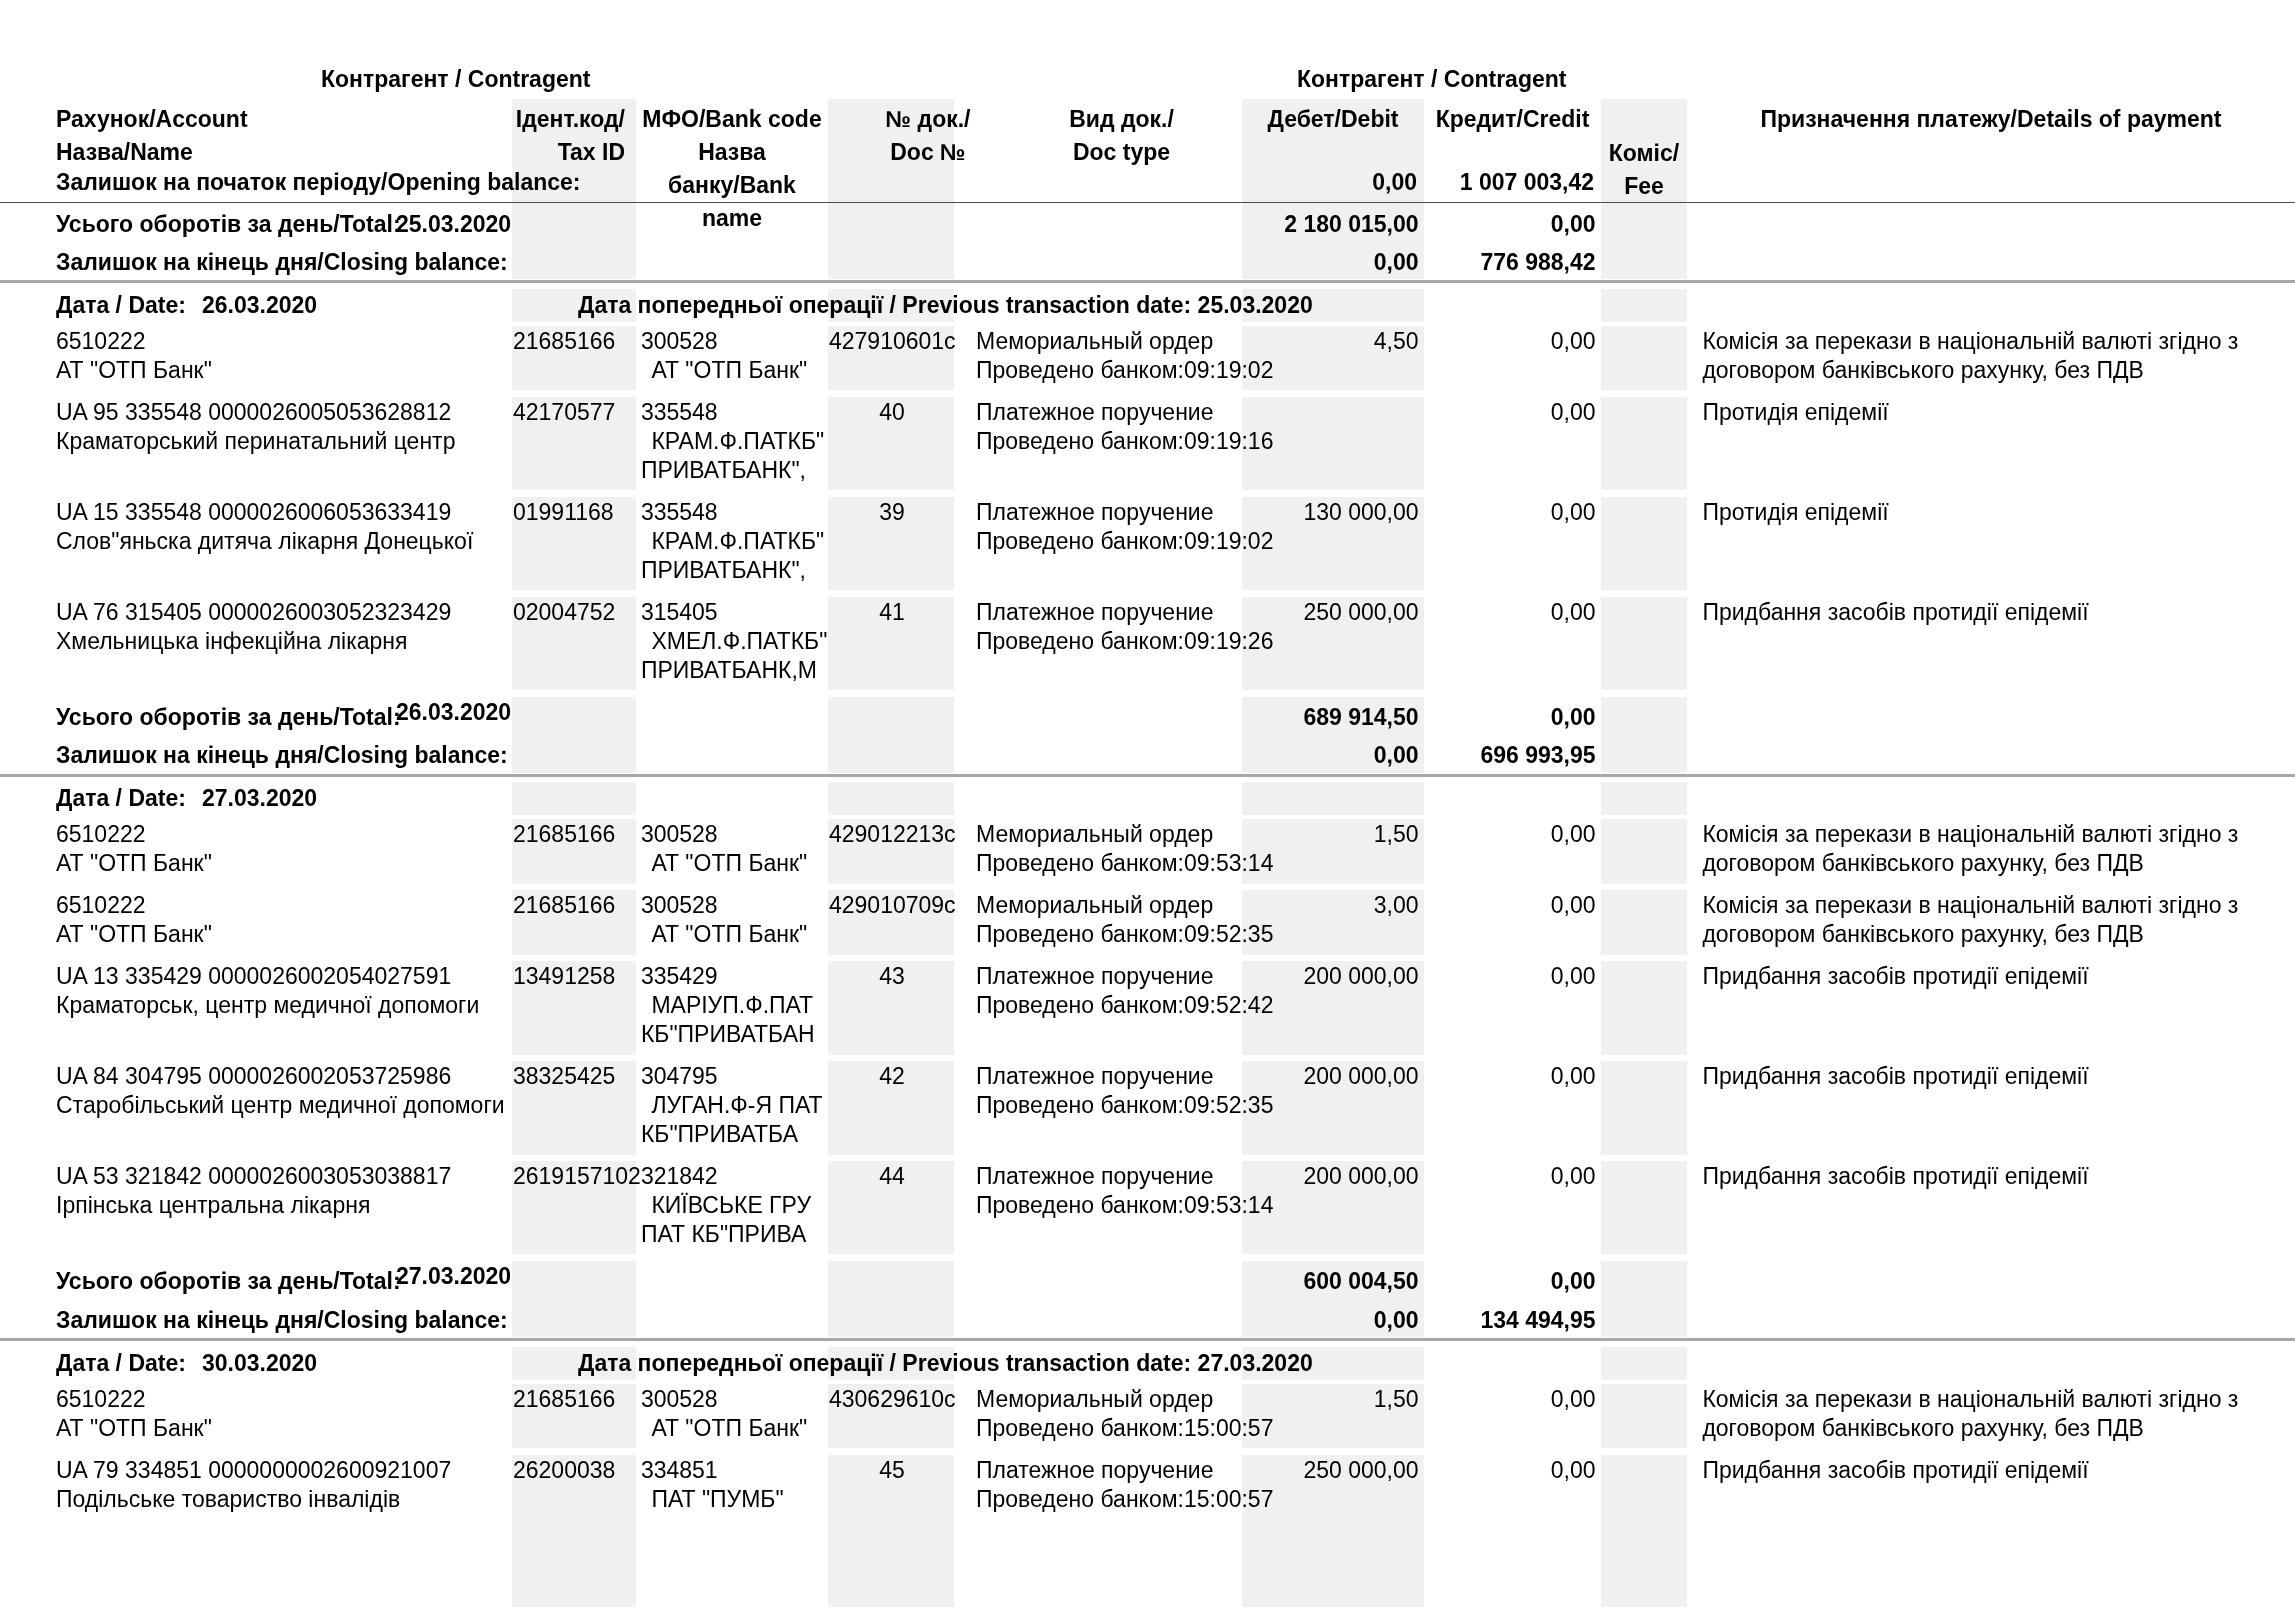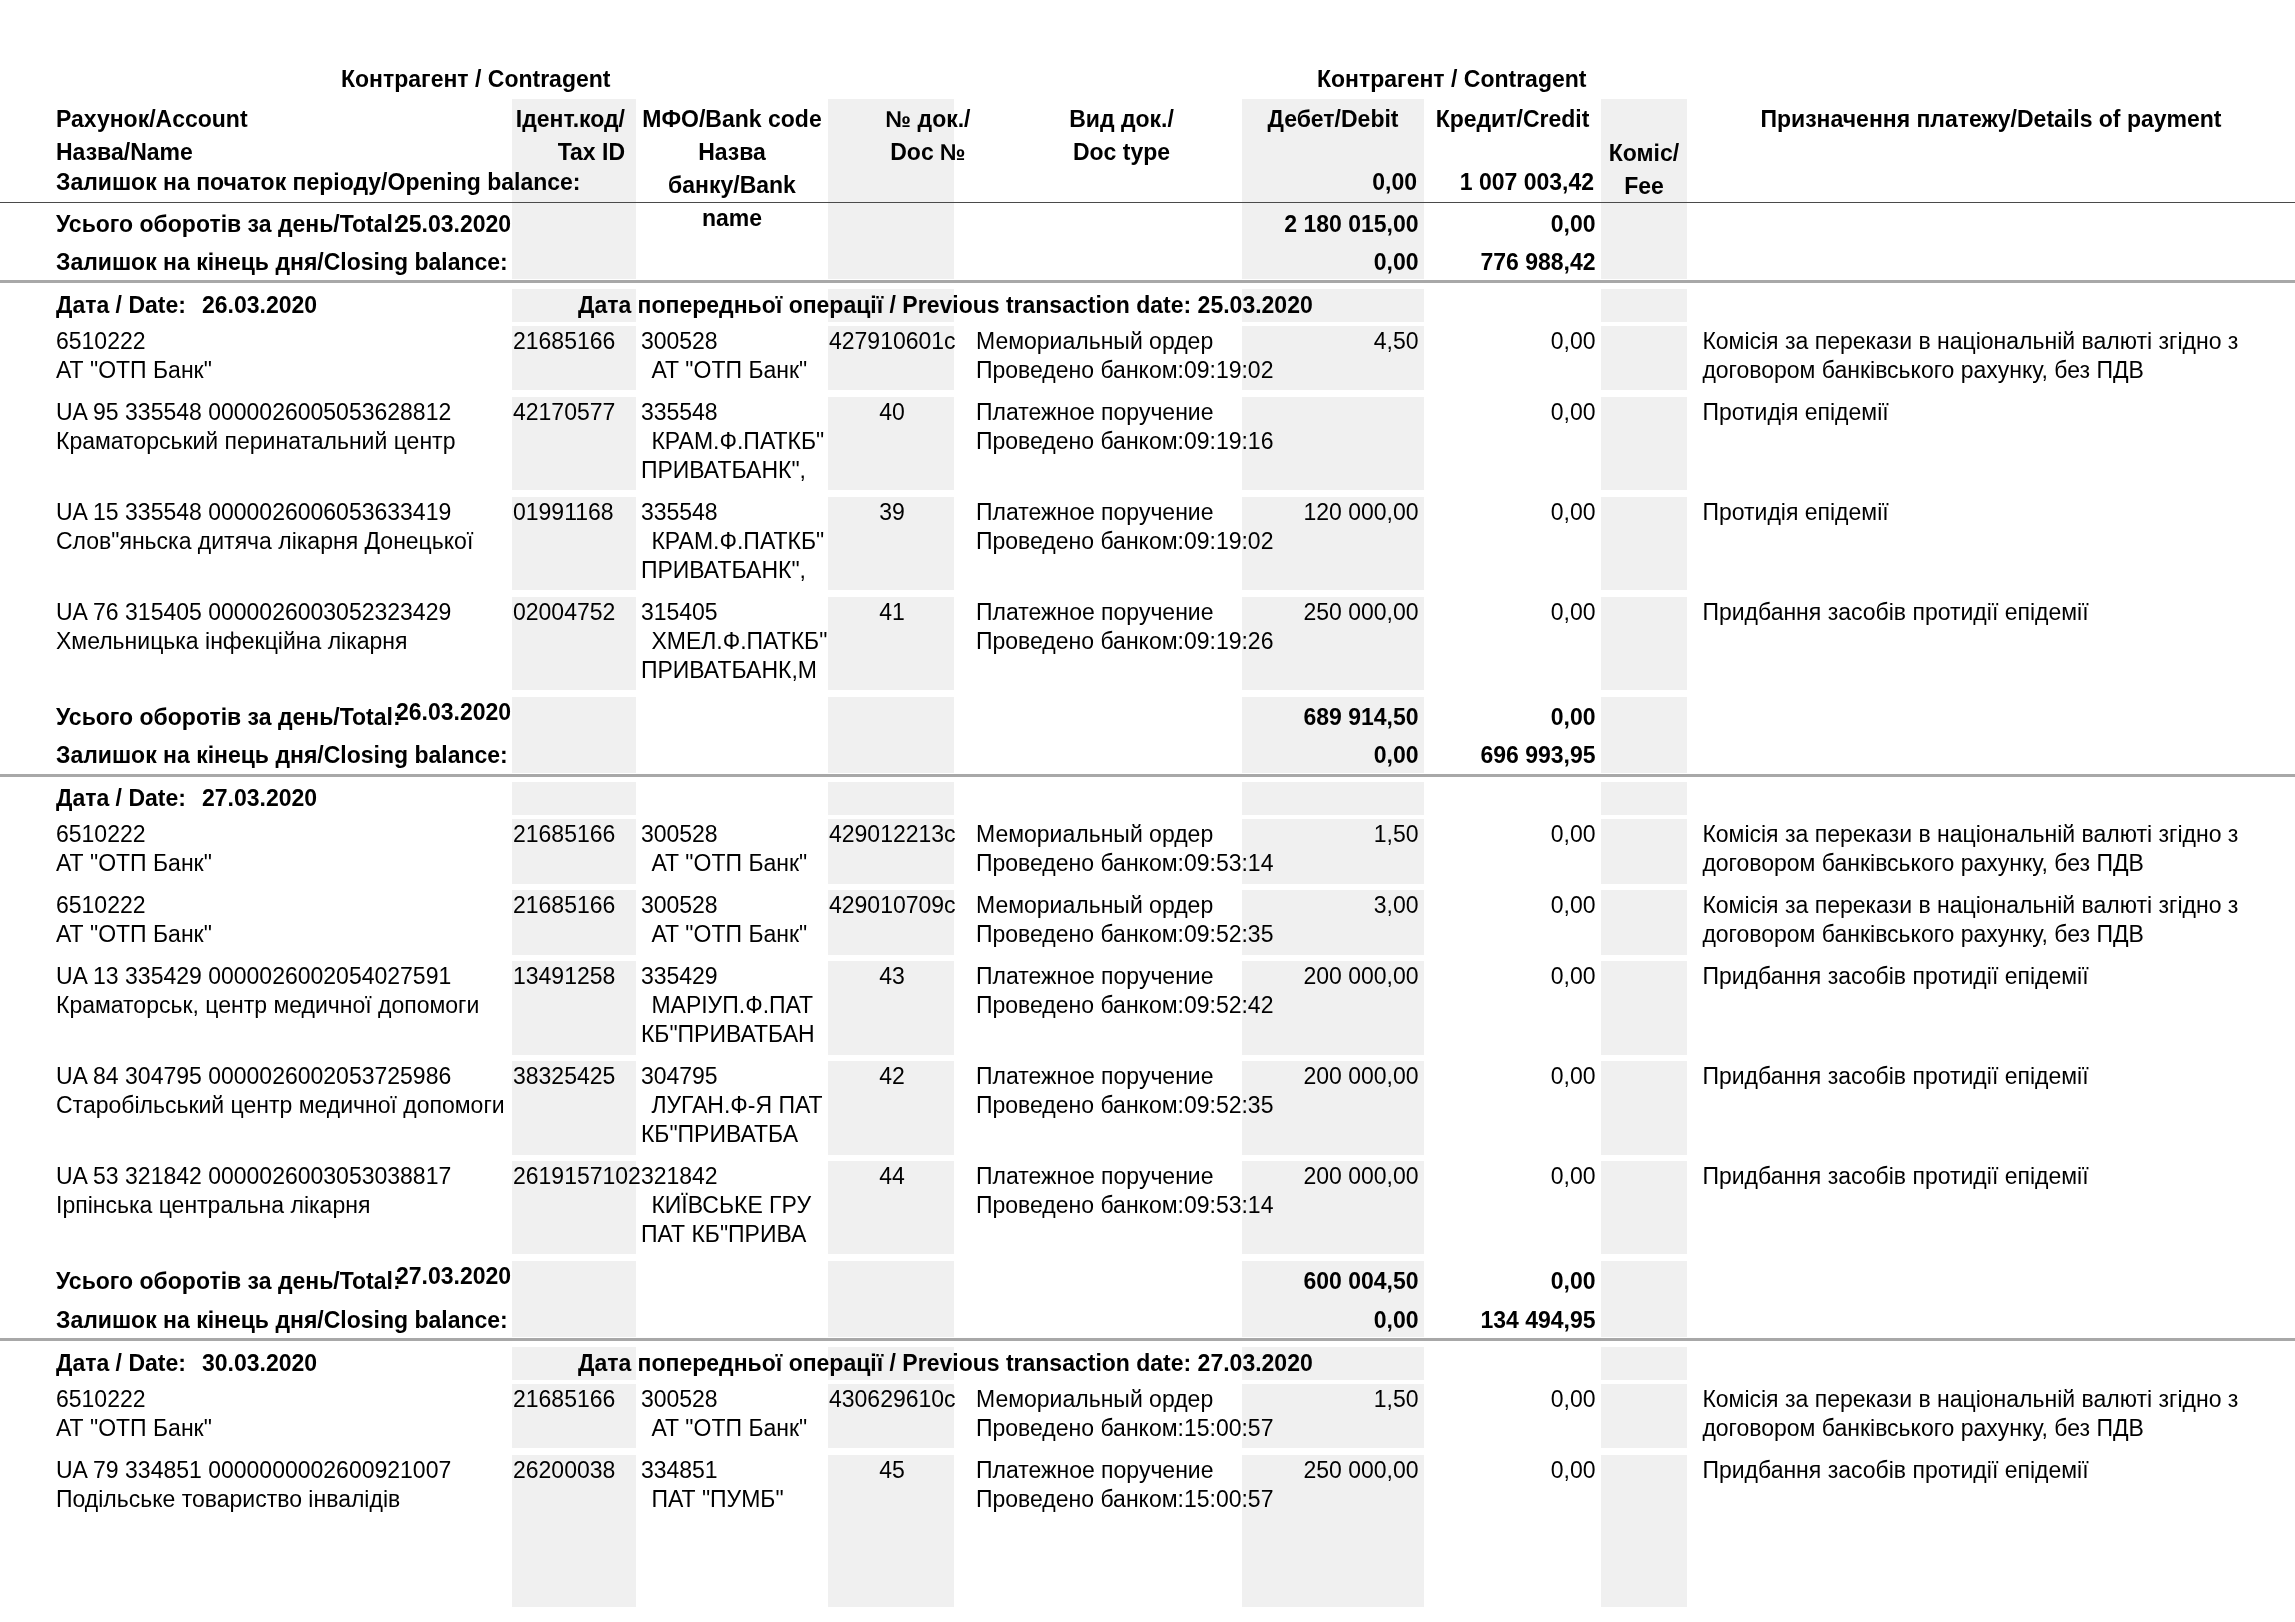--- a/index.html
+++ b/index.html
@@ -13,21 +13,21 @@
   .b{ font-weight:bold; }
   .striped{
     background:linear-gradient(to right,
       transparent 0 512px, var(--stripe) 512px 636px,
       transparent 636px 828px, var(--stripe) 828px 954px,
       transparent 954px 1242px, var(--stripe) 1242px 1424px,
       transparent 1424px 1601px, var(--stripe) 1601px 1687px,
       transparent 1687px);
   }
   
-  .titles{ position:relative; height:99px;margin-left:20px; }
+  .titles{ position:relative; height:99px; }
   .title{ position:absolute; bottom:5.2px; font-weight:bold; }
   .title.left{ left:321px; }
   .title.right{ left:1297px; }
   
   .topblock{ }
   .hdr{ position:relative; height:103px; }
   .hcell{ position:absolute; white-space:pre-line; line-height:33px; font-weight:bold; }
   .h-acct  { left:56px;  top:3.9px; }
   .h-tax   { left:512px; width:113px; top:3.9px; text-align:right; }
   .h-bank  { left:636px; width:192px; top:3.9px; text-align:center; }
@@ -173,21 +173,21 @@
       <div class="c-bank">
         <div>335548</div>
         <div class="bank-name">КРАМ.Ф.ПАТКБ"
 ПРИВАТБАНК",</div>
       </div>
       <div class="c-doc">39</div>
       <div class="c-type">
         <div>Платежное поручение</div>
         <div class="row-time">Проведено банком:09:19:02</div>
       </div>
-      <div class="c-debit">120 000,00</div>
+      <div class="c-debit">130 000,00</div>
       <div class="c-credit">0,00</div>
       <div class="c-fee"></div>
       <div class="c-det">Протидія епідемії</div>
     </div>
     <div class="trow striped">
       <div class="c1">
         <div>UA 76 315405 0000026003052323429</div>
         <div>Хмельницька інфекційна лікарня</div>
       </div>
       <div class="c-tax">02004752</div>

